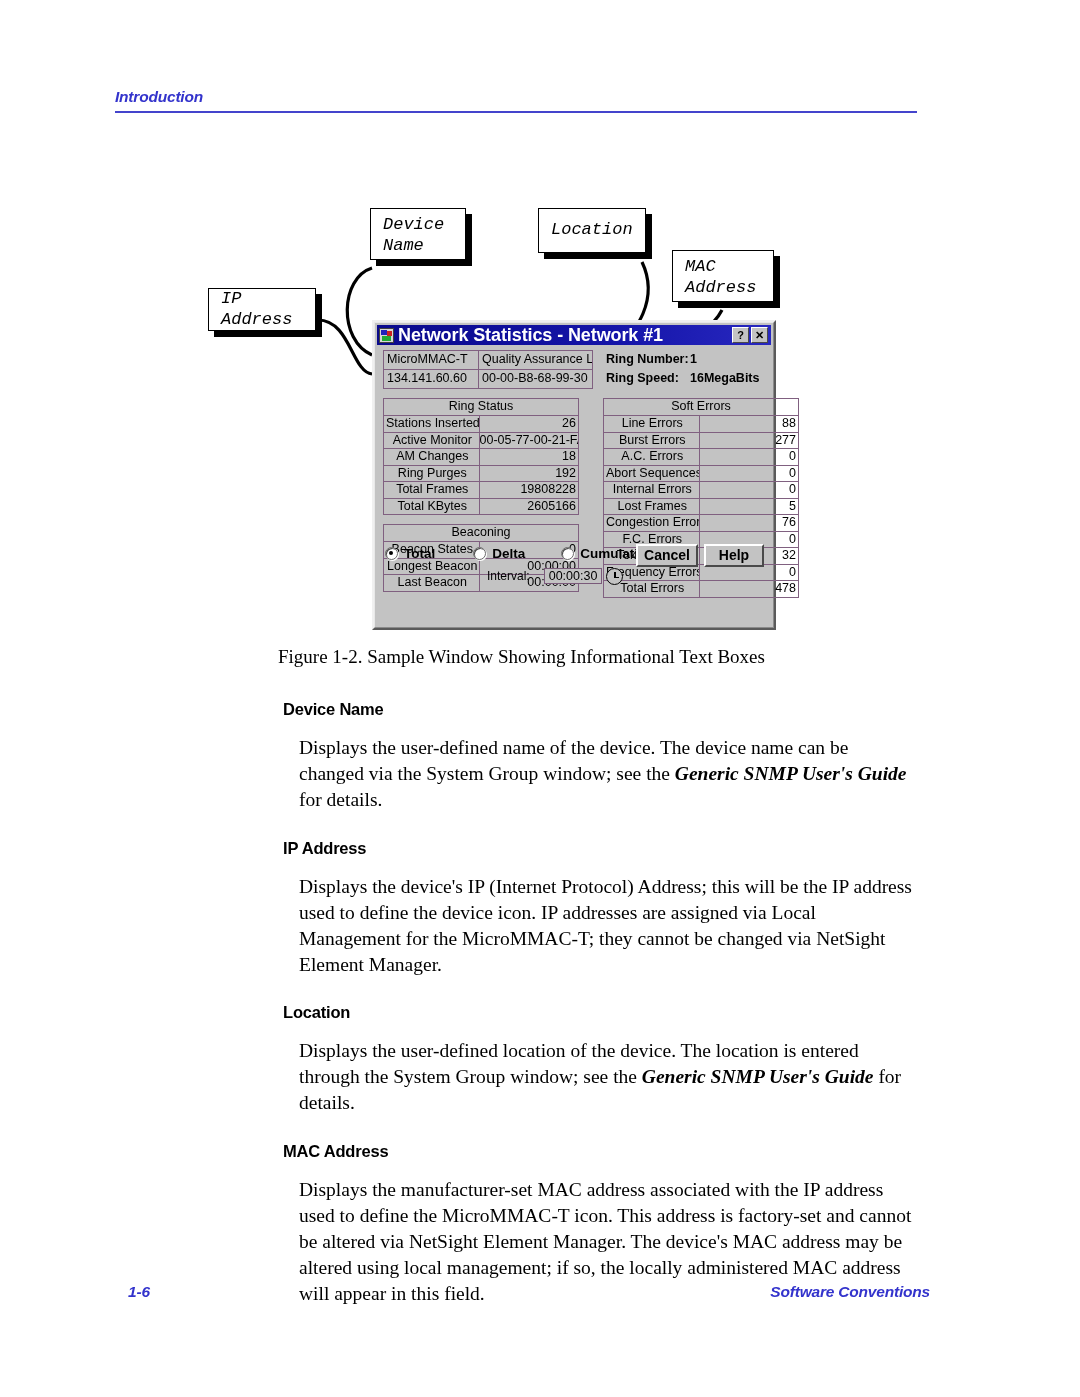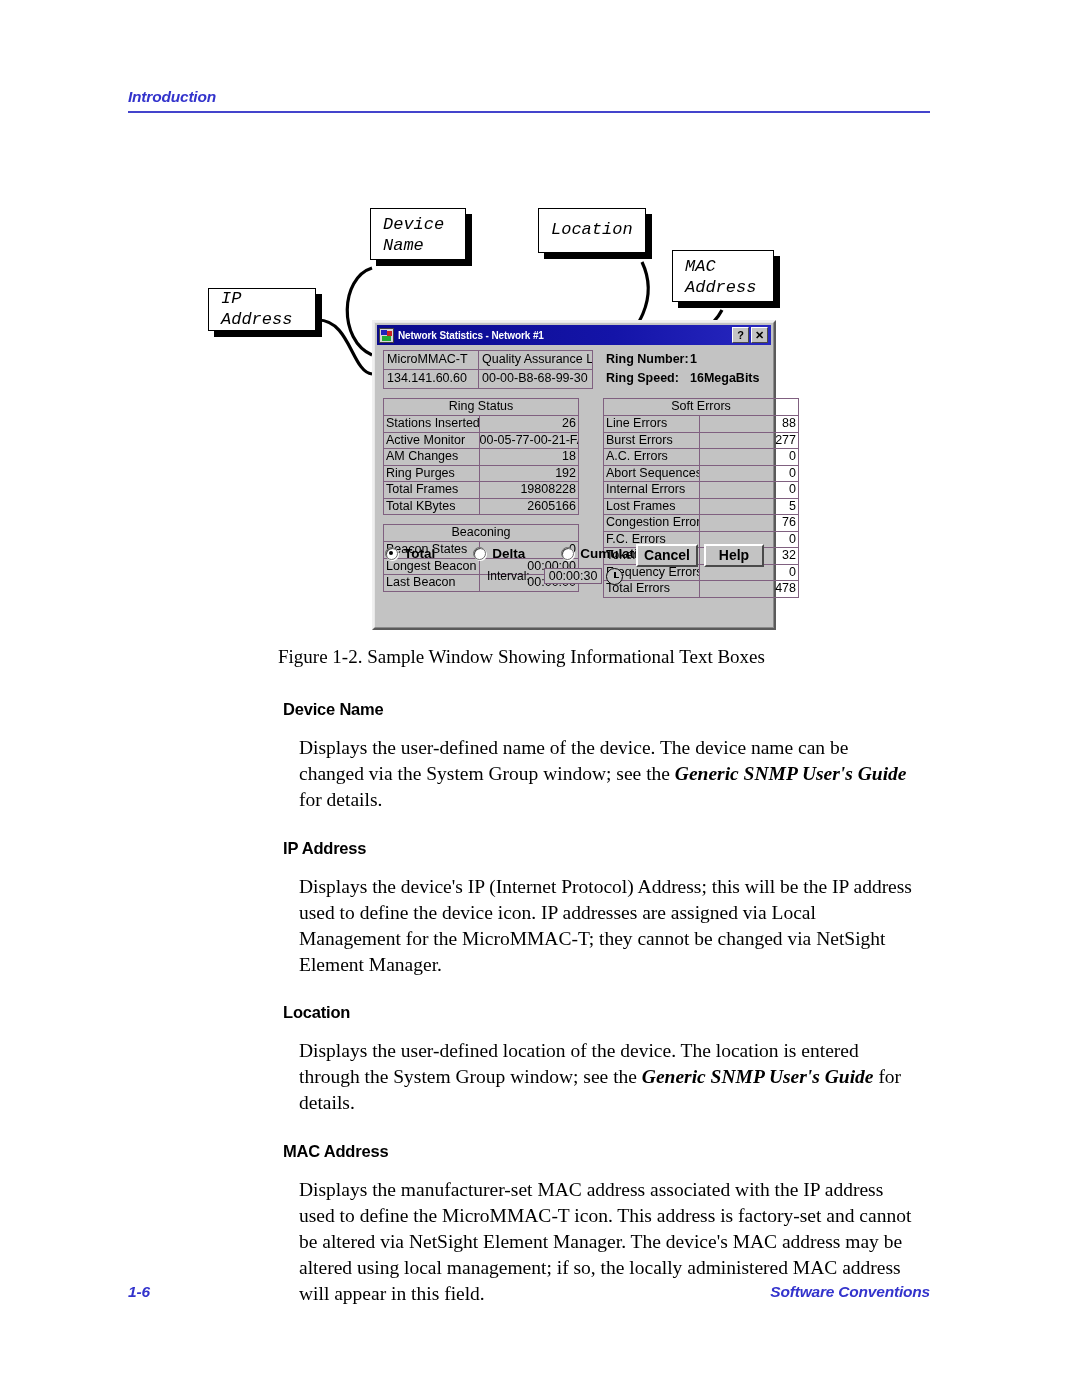--- a/index.html
+++ b/index.html
@@ -12,21 +12,21 @@
     height: 1397px;
     position: relative;
     font-family: "Liberation Serif", serif;
     color: #000;
     overflow: hidden;
   }
 
   
   #page-header {
     position: absolute;
-    left: 128px;
+    left: 115px;
     top: 88px;
     width: 802px;
   }
   #page-header .hdr-text {
     font-family: "Liberation Sans", sans-serif;
     font-style: italic;
     font-weight: bold;
     font-size: 15.5px;
     color: #3333cc;
     letter-spacing: -0.2px;
@@ -110,21 +110,21 @@
   }
   #titlebar .tb-icon i {
     position: absolute;
     display: block;
   }
   #titlebar .tb-icon .s1 { left:1px; top:1px; width:6px; height:5px; background:#2222bb; }
   #titlebar .tb-icon .s2 { left:7px; top:2px; width:5px; height:5px; background:#cc2222; }
   #titlebar .tb-icon .s3 { left:2px; top:7px; width:9px; height:5px; background:#22aa33; }
   #titlebar .tb-title {
     color: #ffffff;
-    font-size: 10px;
+    font-size: 18px;
     font-weight: bold;
     white-space: nowrap;
     letter-spacing: -0.1px;
     flex: 1 1 auto;
   }
   #titlebar .tb-btns { display: flex; gap: 2px; flex: 0 0 auto; padding-right: 1px; }
   .tb-btn {
     width: 17px; height: 16px;
     background: #c3c3c3;
     border-top: 1.5px solid #ffffff;
@@ -212,21 +212,21 @@
     border-right: 1.5px solid #806080;
     border-bottom: 1.5px solid #806080;
     height: 16.5px;
     line-height: 14px;
     font-size: 12.5px;
     box-sizing: border-box;
     white-space: nowrap;
     overflow: hidden;
     color: #000;
   }
-  .panel-row .pl { width: 96px; padding-left: 2px; }
+  .panel-row .pl { width: 96px; padding-left: 2px; text-align: center; }
   .panel-row .pv { width: 100px; text-align: right; padding-right: 2px; }
 
   
   #controls {
     position: absolute;
     left: 6px;
     right: 6px;
     bottom: 6px;
     height: 48px;
   }

